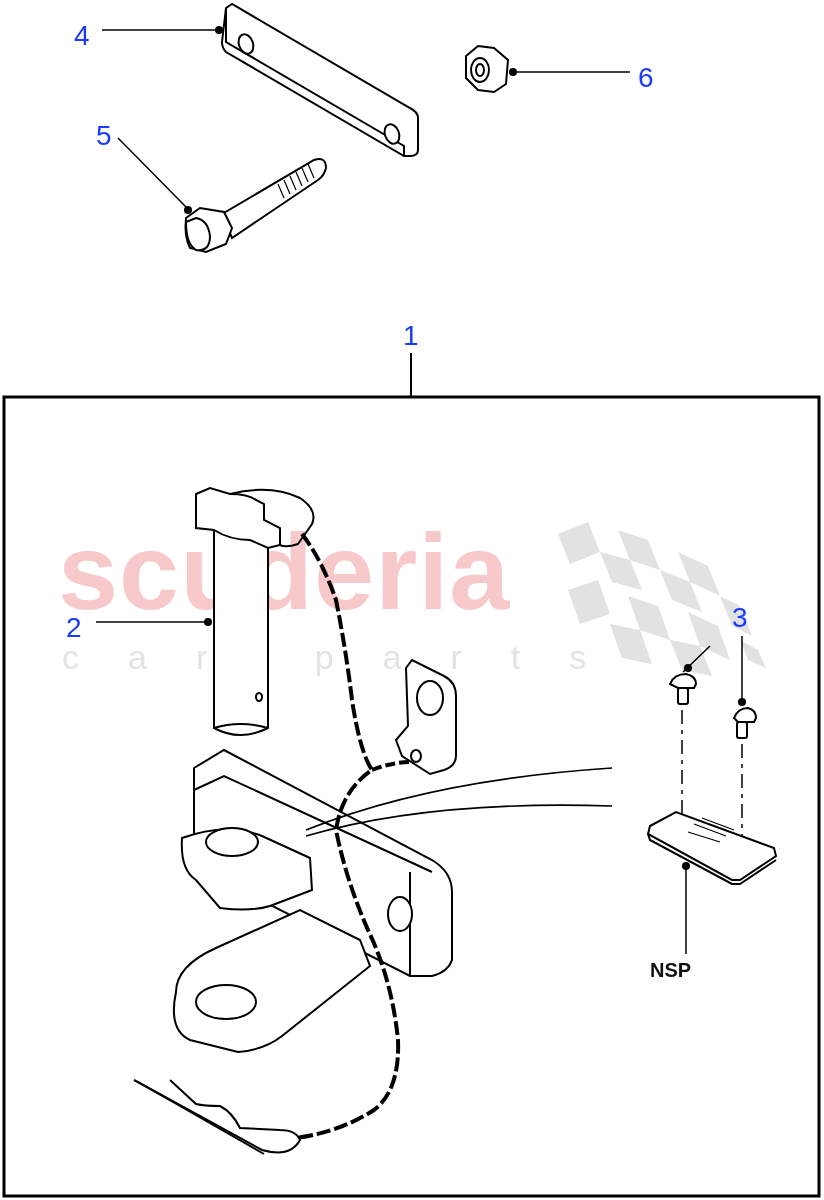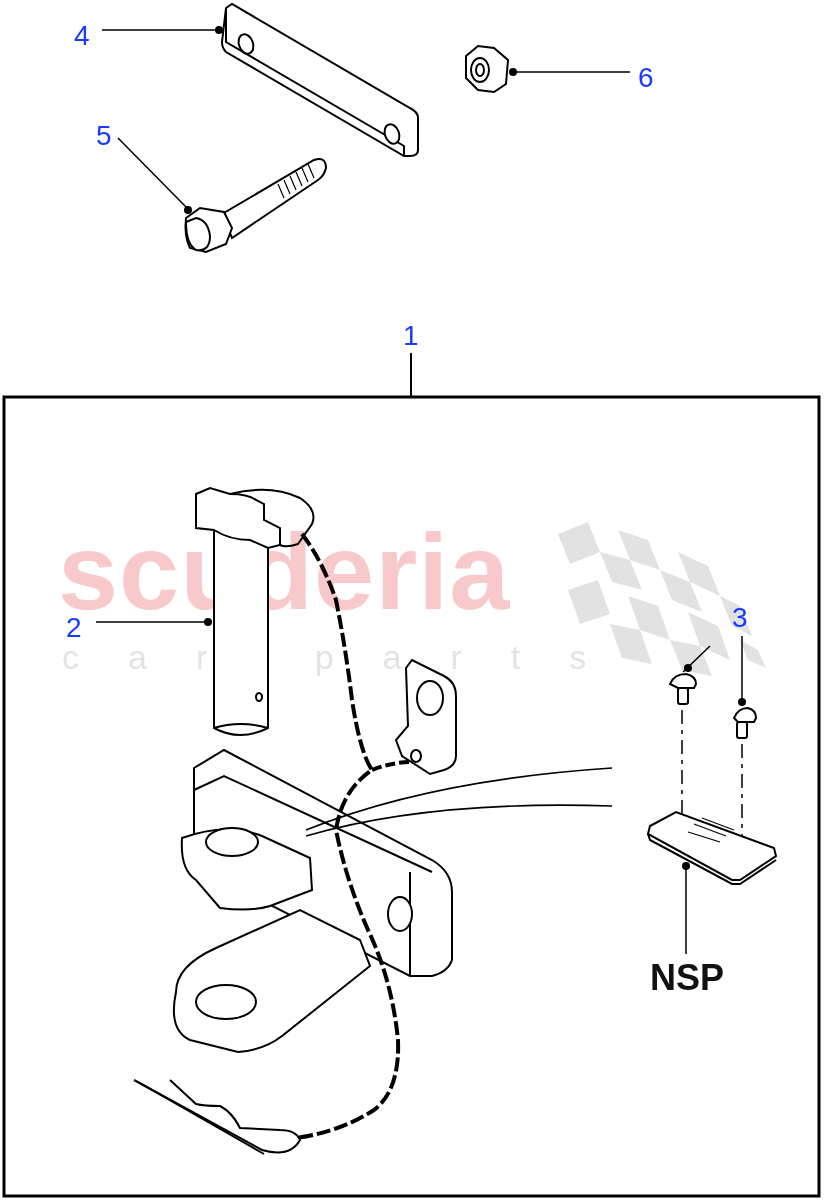--- a/index.html
+++ b/index.html
@@ -1,19 +1,19 @@
 <!DOCTYPE html>
 <html><head>
 <meta charset="utf-8">
 <style>
   html, body { margin: 0; padding: 0; background: #ffffff; }
   body { width: 824px; height: 1200px; position: relative; overflow: hidden; font-family: "Liberation Sans", sans-serif; }
   svg.diagram { position: absolute; left: 0; top: 0; width: 824px; height: 1200px; }
   .callout { position: absolute; font-family: "Liberation Sans", sans-serif; font-size: 28px; color: #1a3bff; line-height: 1; }
-  .nsp { position: absolute; font-family: "Liberation Sans", sans-serif; font-size: 36px; font-weight: bold; color: #111; line-height: 1; }
+  .nsp { position: absolute; font-family: "Liberation Sans", sans-serif; font-size: 20px; font-weight: bold; color: #111; line-height: 1; }
   .wm-main { position: absolute; left: 58px; top: 518px; font-family: "Liberation Sans", sans-serif; font-weight: bold; font-size: 108px; color: #f7c9cb; letter-spacing: 1px; line-height: 1; }
   .wm-sub { position: absolute; left: 62px; top: 640px; font-family: "Liberation Sans", sans-serif; font-size: 34px; color: #e3e3e6; letter-spacing: 49px; line-height: 1; }
 </style>
 </head>
 <body>
 
 <div class="wm-main">scuderia</div>
 <div class="wm-sub">car parts</div>
 
 <svg class="diagram" viewBox="0 0 824 1200" xmlns="http://www.w3.org/2000/svg">

